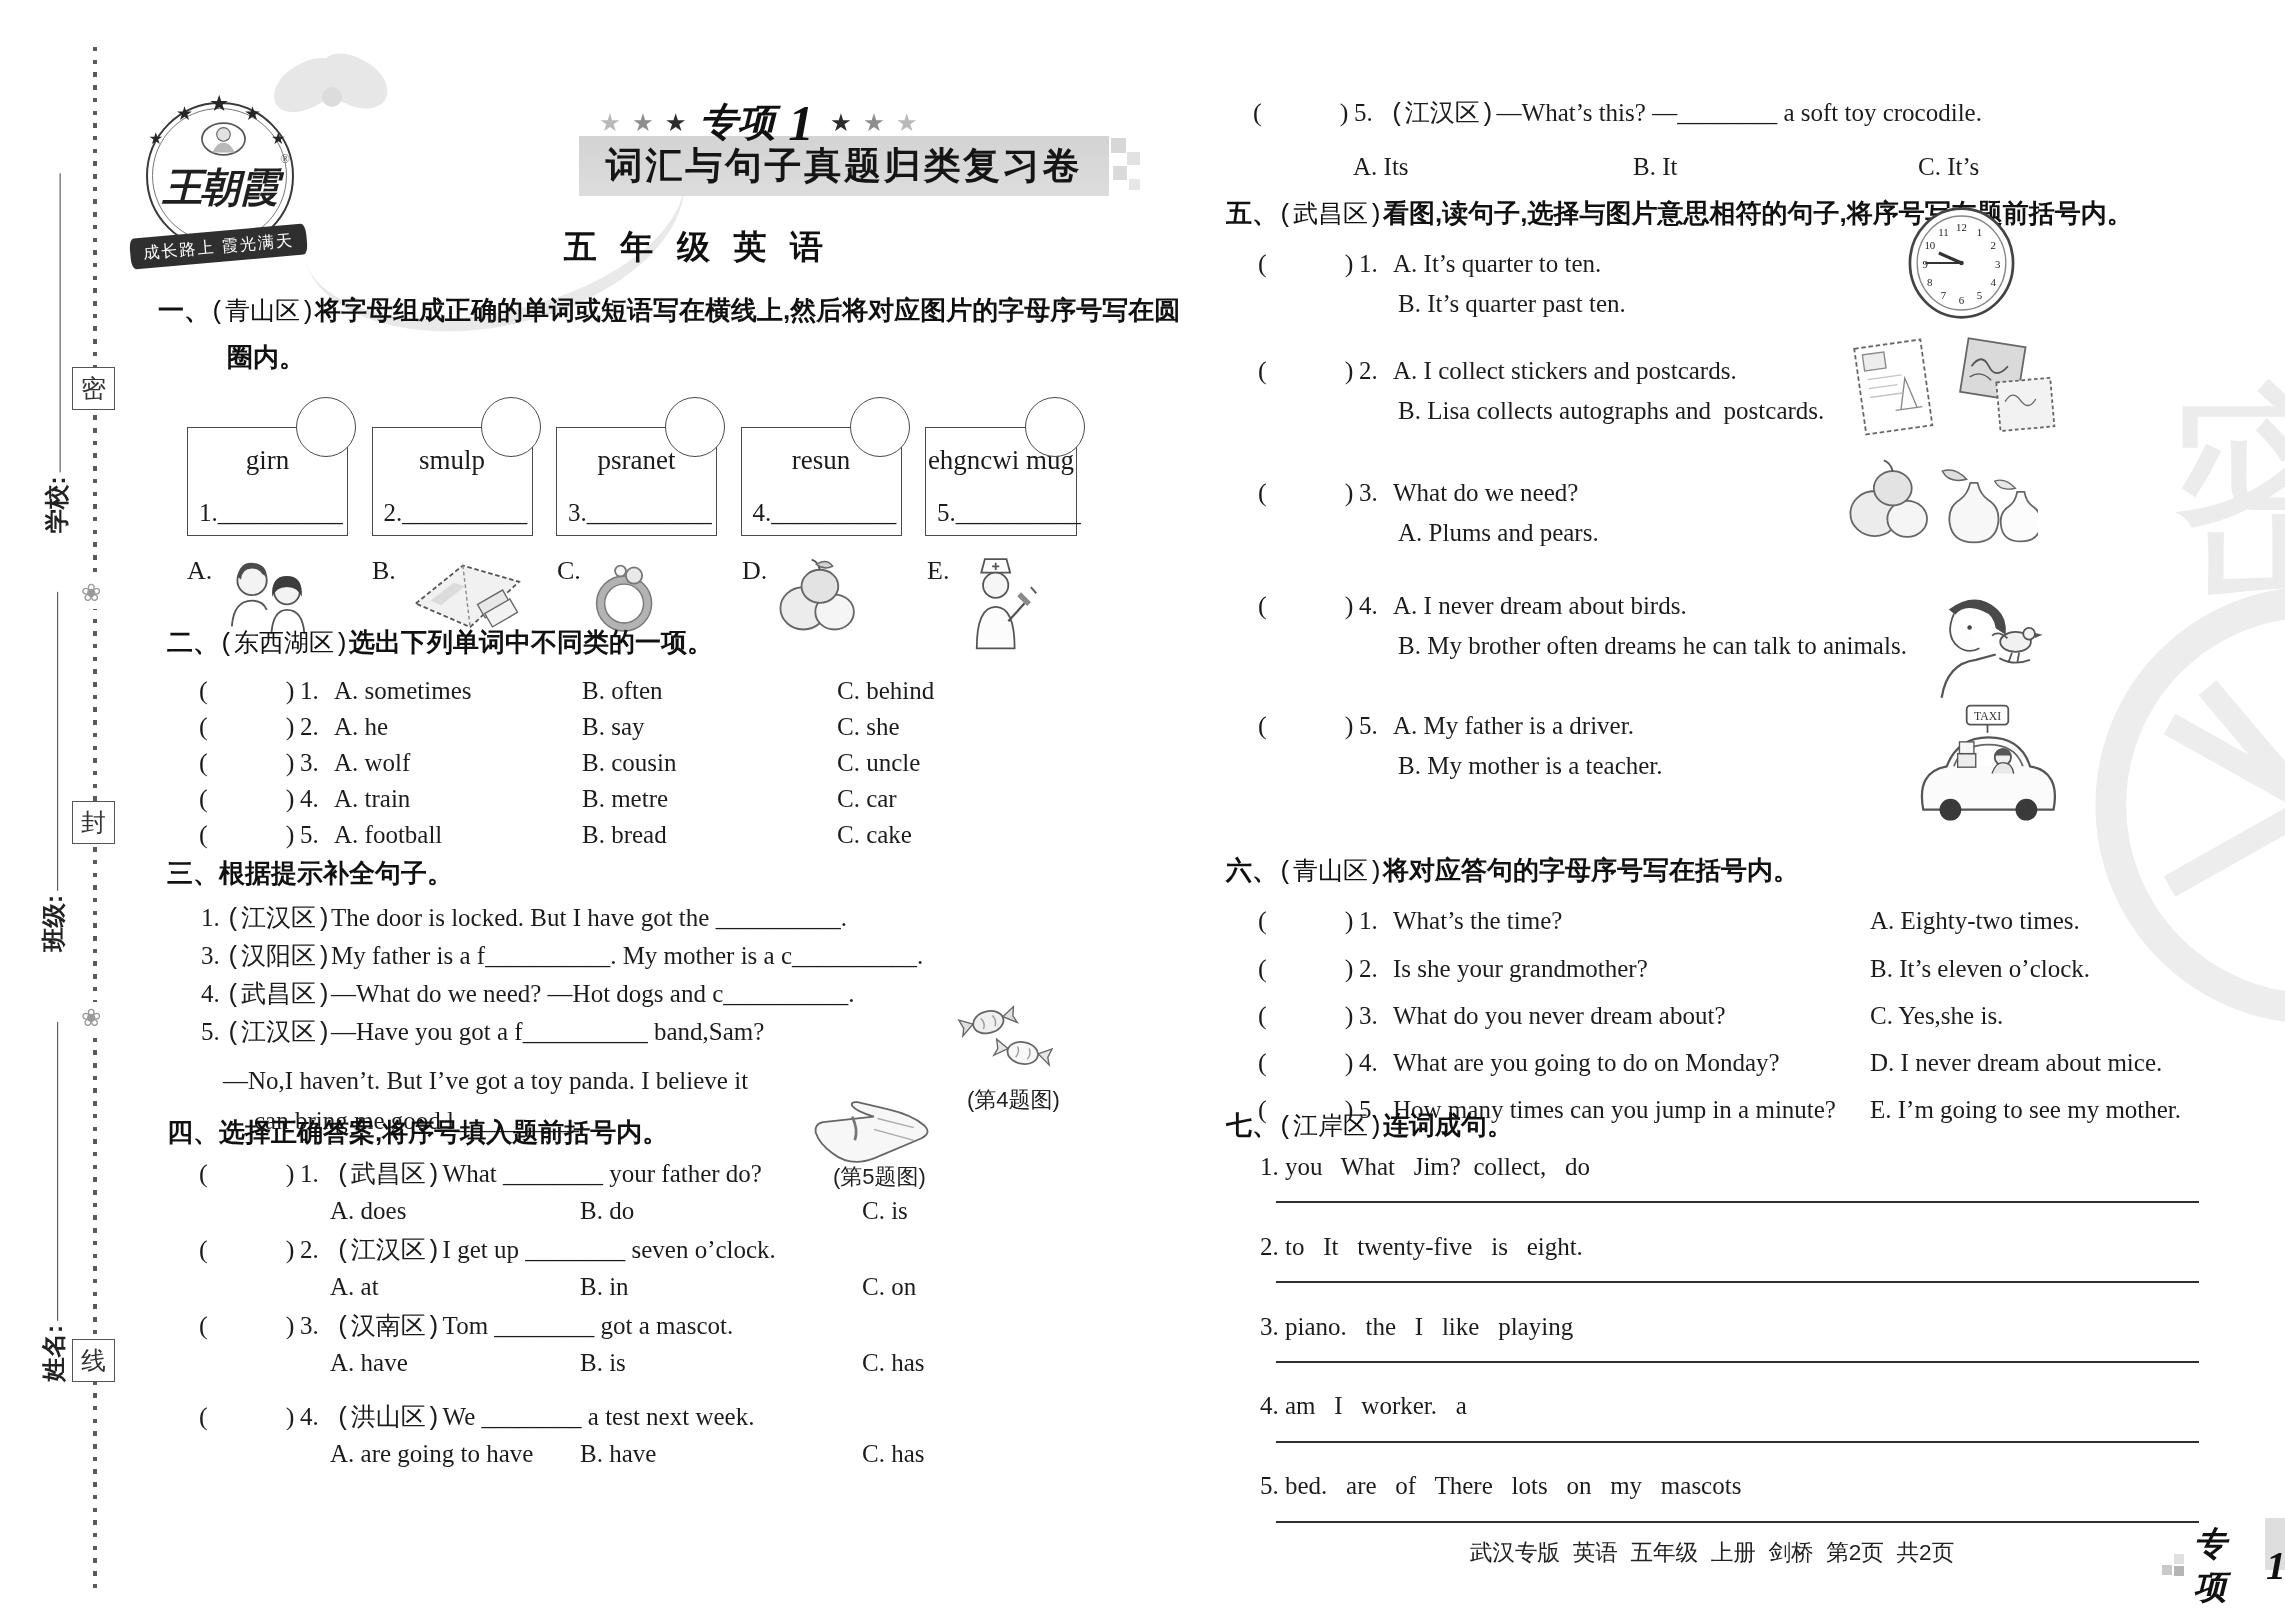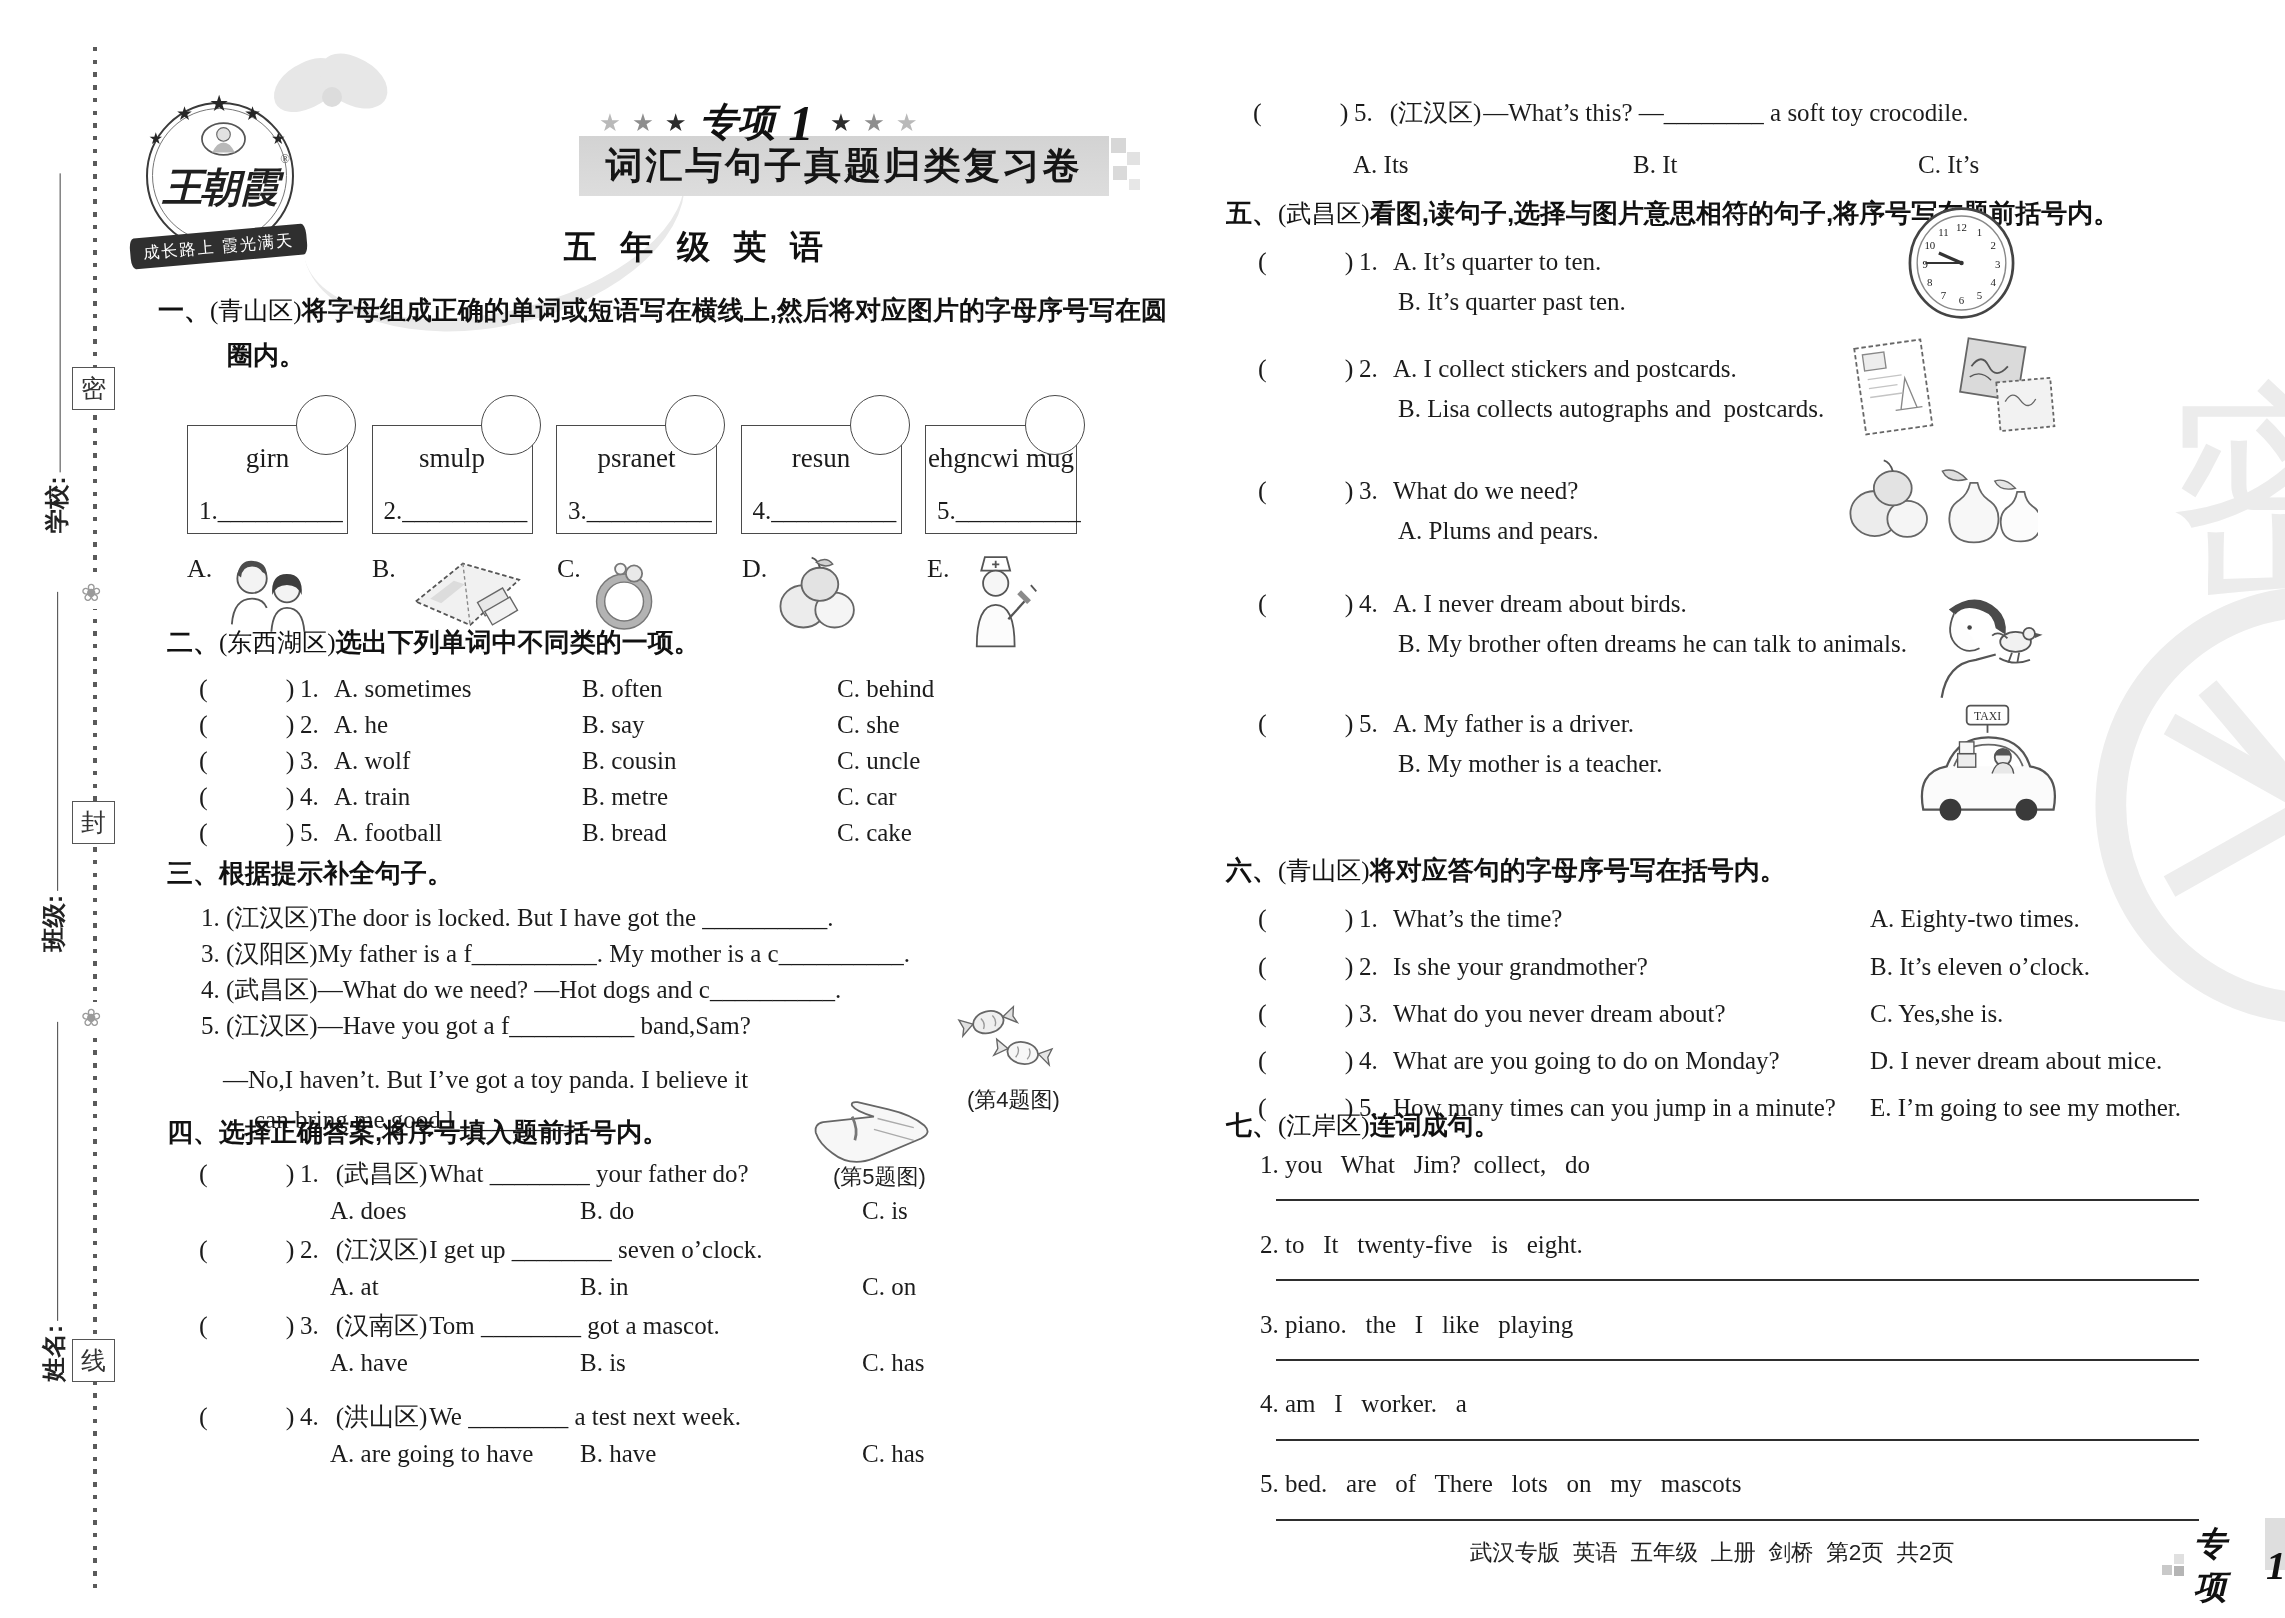--- a/index.html
+++ b/index.html
@@ -1,20 +1,20 @@
 <!DOCTYPE html>
 <html style="font-size:14.5px"><head>
 <meta charset="utf-8">
 <style>
   *{margin:0;padding:0;box-sizing:border-box}
   html,body{background:#efefef}
   .sheet{position:relative;width:2286px;height:1618px;background:#fff;overflow:hidden;
          color:#1c1c1c;font-family:"Liberation Serif",serif;font-size:25px;line-height:1.3}
   .pre{white-space:pre-wrap}
-  .kai{font-family:Liberation Serif, serif;font-weight:400}
+  .kai{font-family:Liberation Mono, monospace;font-weight:400}
   .abs{position:absolute}
 
   
   .fold-dots{position:absolute;left:93px;top:47px;height:1543px;width:3.6px;
      background-image:repeating-linear-gradient(to bottom,#5a5a5a 0 4.5px,transparent 4.5px 12.7px)}
   .seal-box{position:absolute;left:72px;width:43px;height:43px;border:1.8px solid #555;background:#fff;
      display:flex;align-items:center;justify-content:center;
      font-family:"Liberation Sans",sans-serif;font-size:25px;color:#333;z-index:3}
   .flower{position:absolute;left:81px;font-size:24.4px;color:#9a9a9a;z-index:3;background:#fff}
   .sideF{position:absolute;white-space:nowrap;transform:rotate(-90deg);
@@ -71,21 +71,21 @@
   .wcirc{position:absolute;top:-31px;right:-9px;width:60px;height:60px;border:1.8px solid #4a4a4a;border-radius:50%;background:#fff}
   .wword{margin-top:14.5px;text-align:center;font-size:27px}
   .wnum{position:absolute;left:11px;bottom:5.4px;font-size:25px;letter-spacing:0}
   .prow{display:flex;margin-top:14.5px;padding-left:29px}
   .pslot{width:185px;flex:none;display:flex;align-items:flex-start;gap:7.2px}
   .pslot.last{width:235px}
   .plabel{font-size:26px;padding-top:3.6px}
 
   
   .it{line-height:36px;padding-left:34px;font-size:25px}
-  .cont1{line-height:40px;padding-left:56px;margin-top:16px}
+  .cont1{line-height:40px;padding-left:56px;margin-top:9px}
   .cont2{line-height:40px;padding-left:87px}
   .figcap{position:absolute;font-family:"Liberation Sans",sans-serif;font-weight:400;font-size:22px;color:#222}
 
   
   .q5row{display:flex;align-items:baseline;padding-left:27px;line-height:42px}
   .q5opts{display:flex;align-items:baseline;padding-left:127px;margin-top:14.5px}
   .q5opts .oA{width:280px}.q5opts .oB{width:285px}
   .m5item{margin-top:7.2px}
   .m5line{display:flex;align-items:baseline;padding-left:32px;line-height:40px}
   .m5b{padding-left:172px;line-height:40px}

